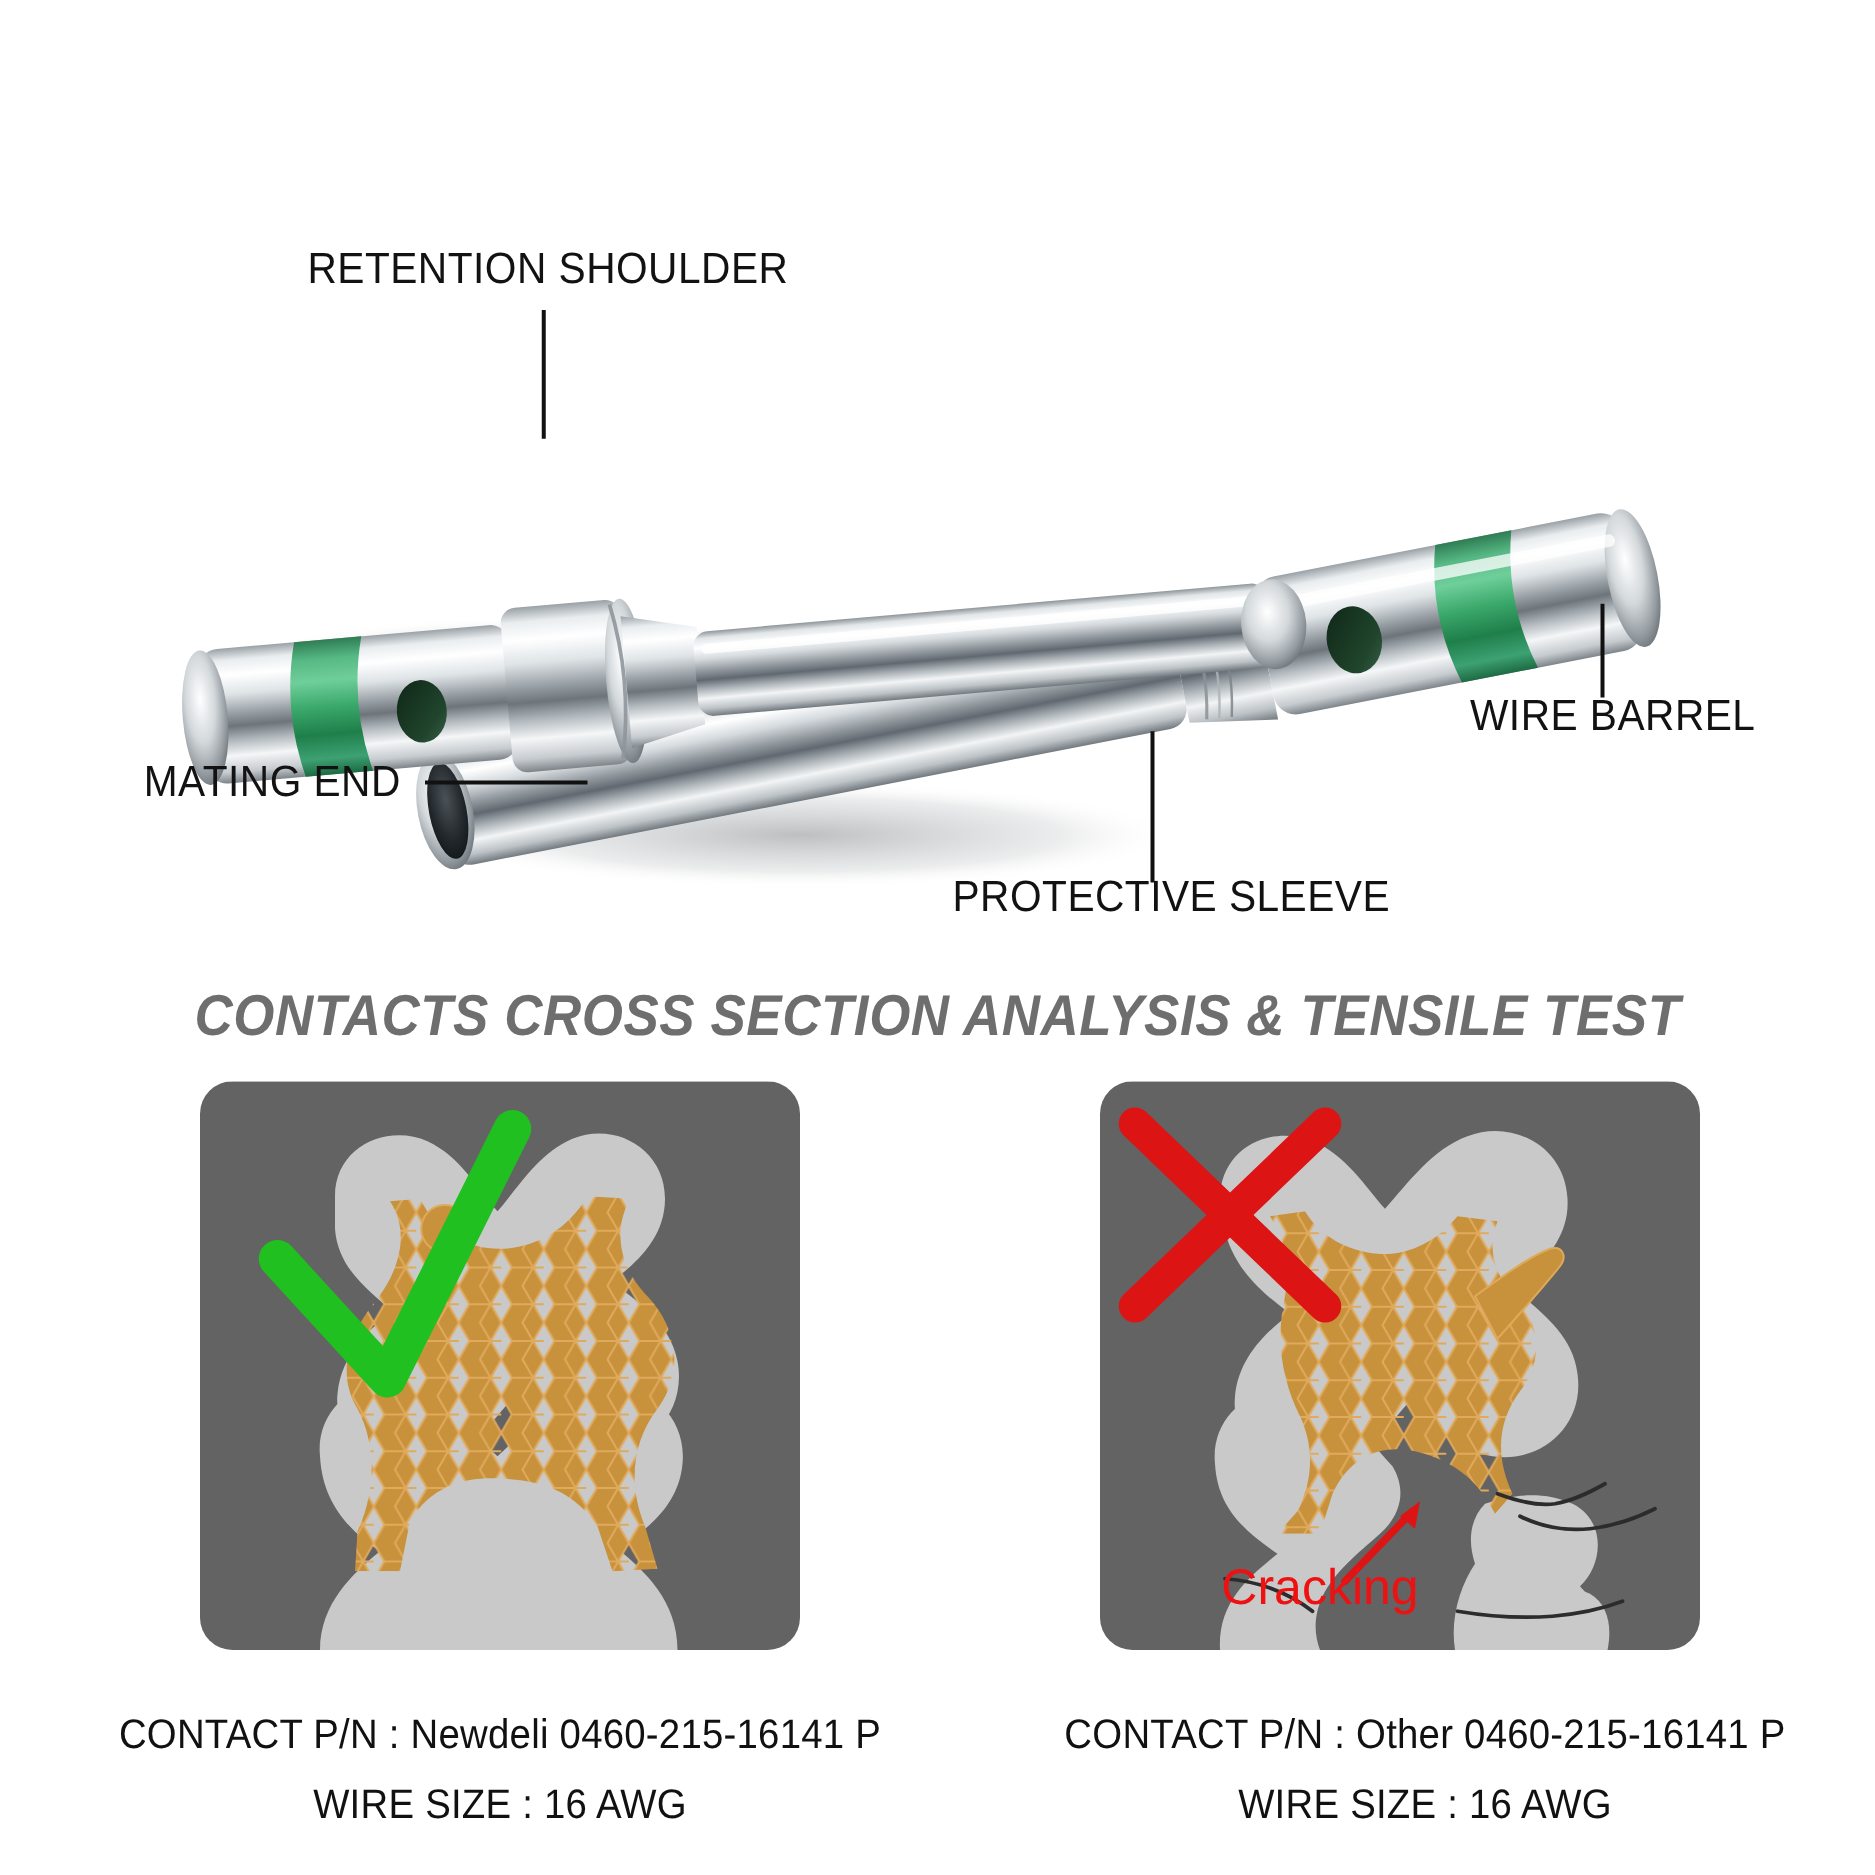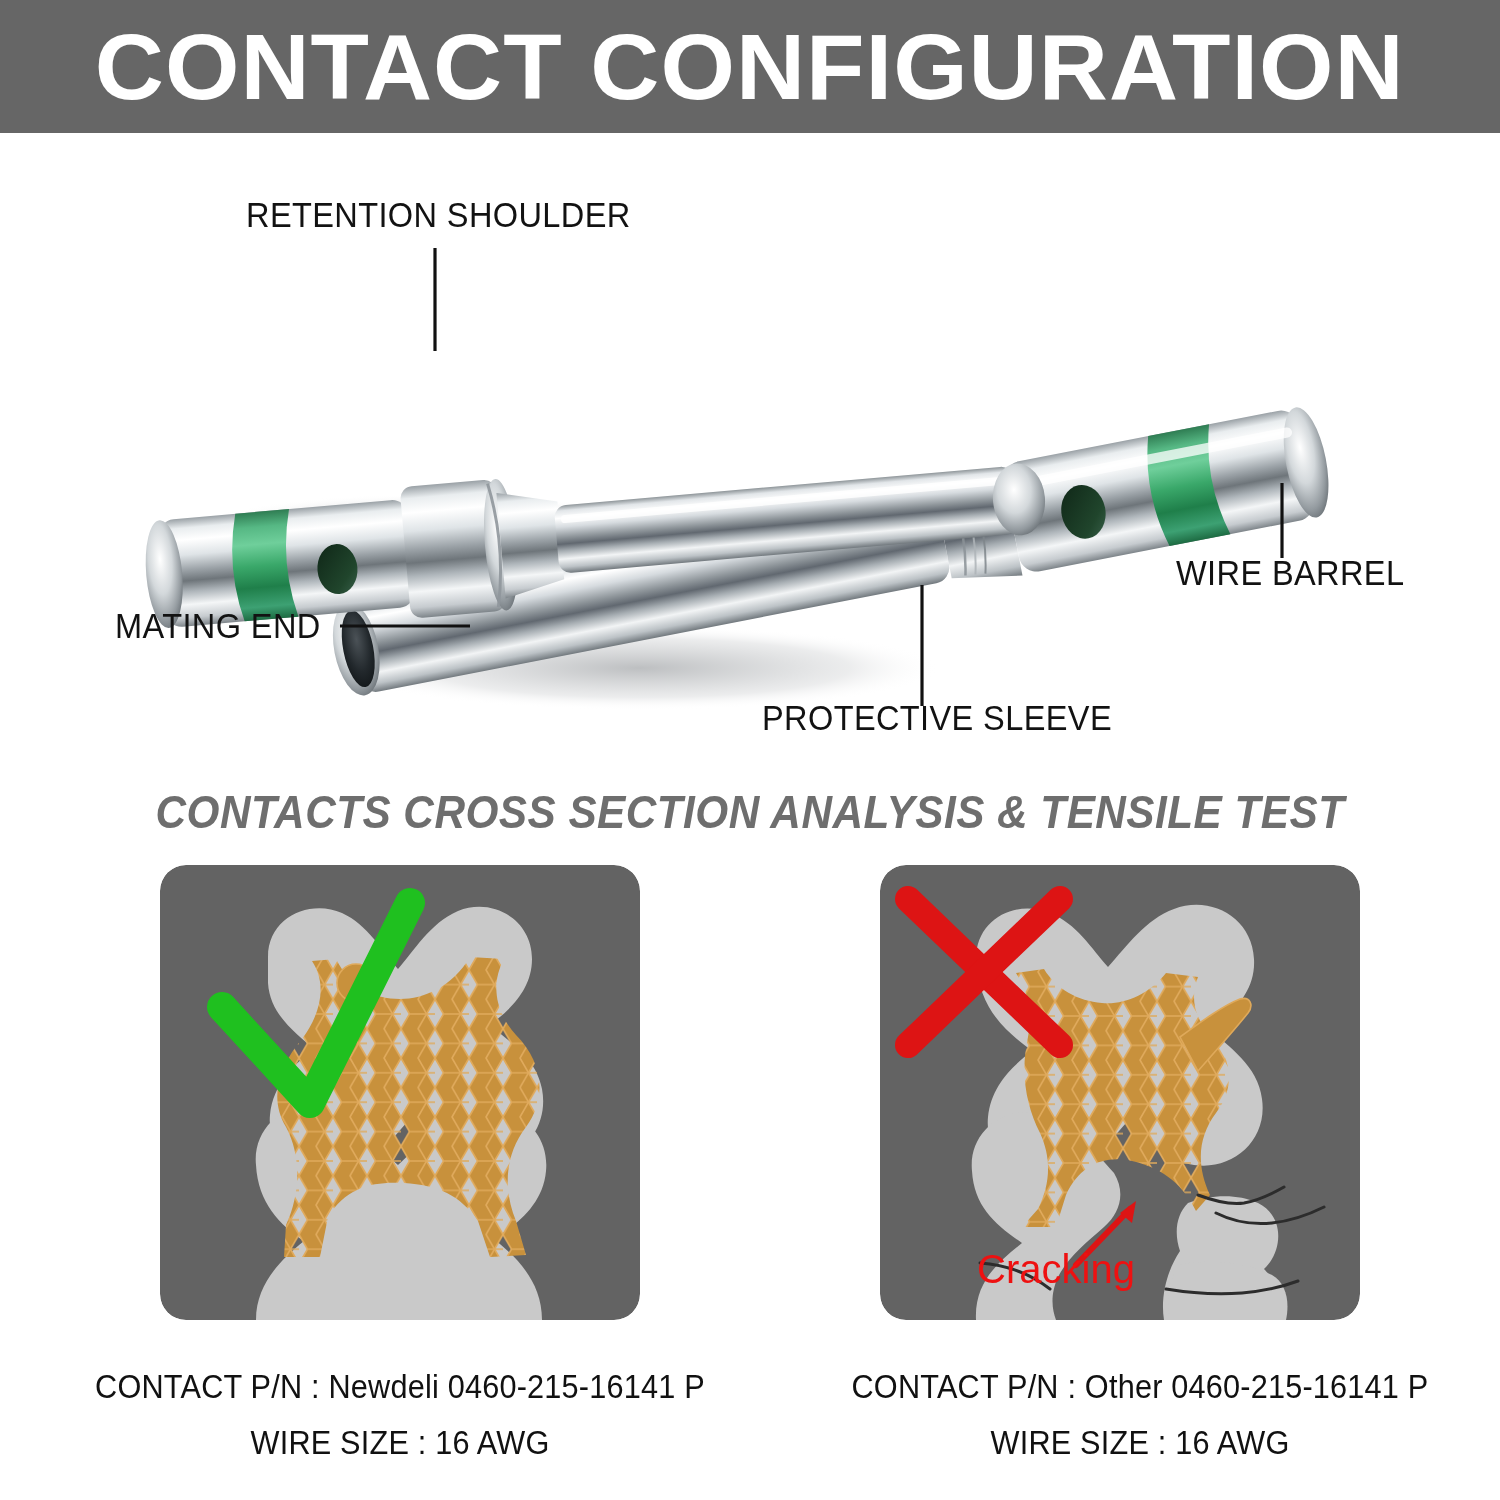--- a/index.html
+++ b/index.html
@@ -55,21 +55,21 @@
     letter-spacing:.5px;
     transform:scaleX(.92);
     font-family:"Liberation Sans", sans-serif;
     white-space:nowrap;
   }
 
   
   .panel{
     position:absolute;
     width:480px;height:455px;
-    border-radius:26px;
+    border-radius:4px;
     overflow:hidden;
   }
   .panel.left{left:160px;top:865px;}
   .panel.right{left:880px;top:865px;}
 
   
   .caption{
     position:absolute;width:700px;text-align:center;
     font-size:33px;color:#111;letter-spacing:.2px;
     font-family:"Liberation Sans", sans-serif;
@@ -79,23 +79,20 @@
   .caption.l{left:50px;}
   .caption.r{left:790px;}
   .cap1{top:1368px;}
   .cap2{top:1424px;}
 </style>
 </head>
 <body>
 
 <div id="root">
 
-  <div class="banner">
-    <div class="banner-title">CONTACT CONFIGURATION</div>
-  </div>
 
   <div class="photo">
     <svg width="1500" height="630" viewBox="0 0 1500 630">
       <defs>
 
         <linearGradient id="chrome" x1="0" y1="0" x2="0" y2="1">
           <stop offset="0%" stop-color="#9aa1a6"></stop>
           <stop offset="9%" stop-color="#e9edef"></stop>
           <stop offset="20%" stop-color="#ffffff"></stop>
           <stop offset="34%" stop-color="#dfe4e7"></stop>

